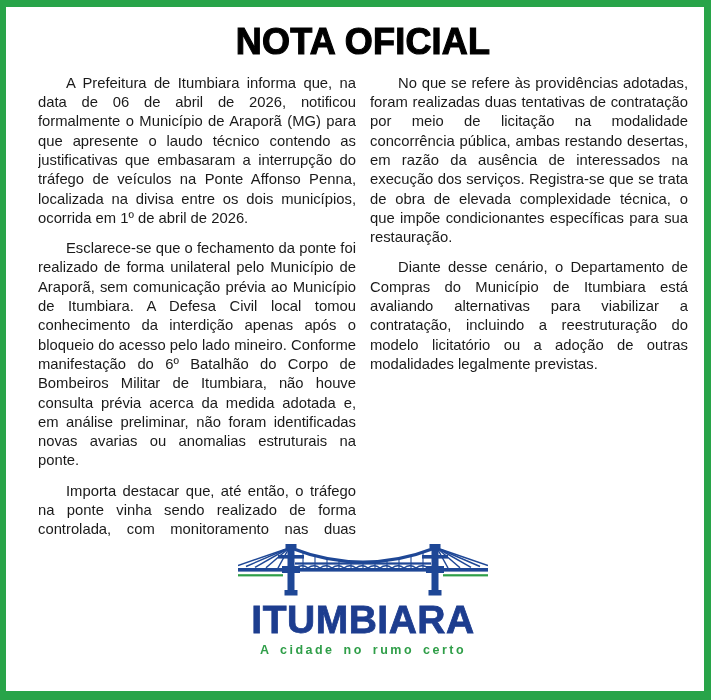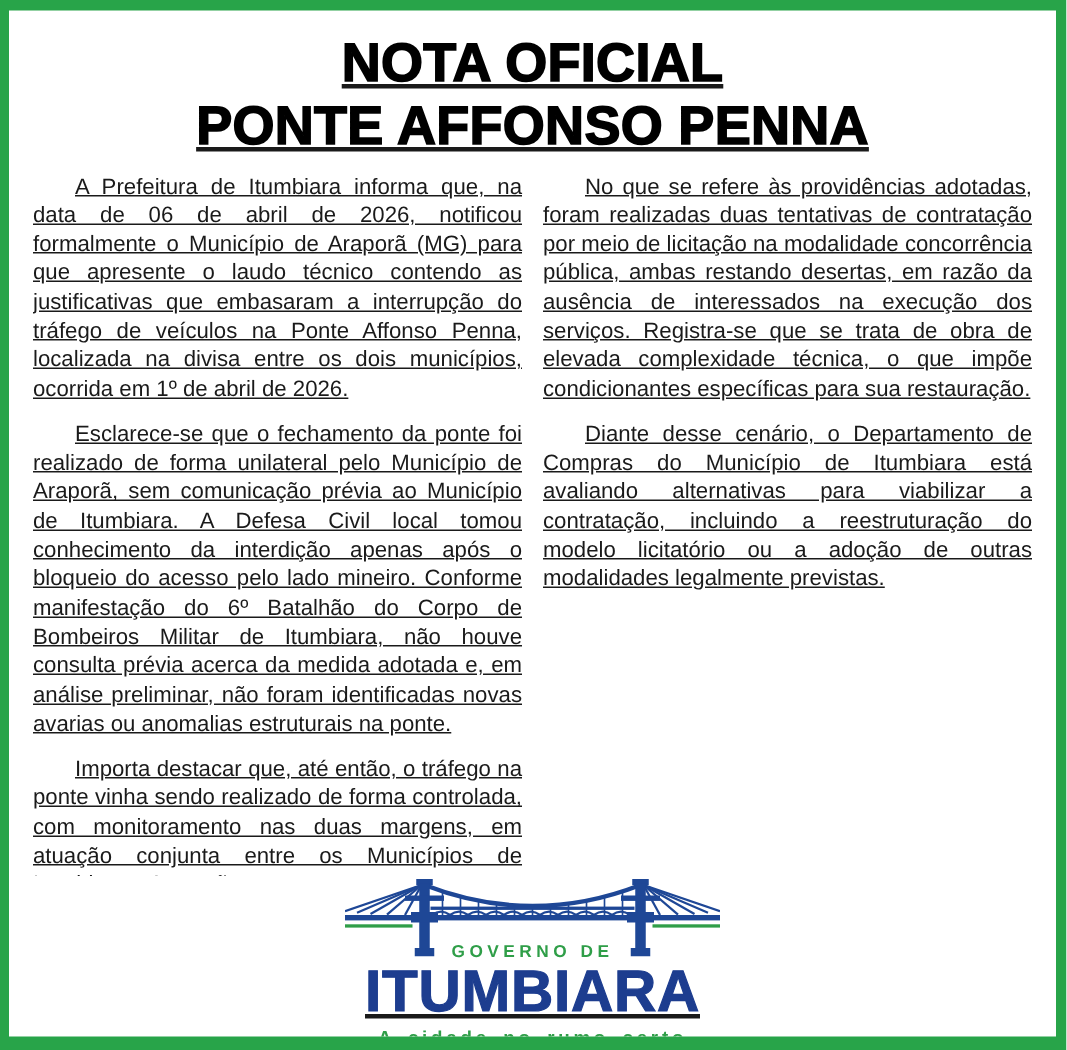--- a/index.html
+++ b/index.html
@@ -3,25 +3,24 @@
 <meta charset="utf-8">
 <style>
   html,body{margin:0;padding:0;background:#ffffff;}
   .frame{
     box-sizing:border-box;
     width:711px;height:700px;
     background:#ffffff;
     border-style:solid;
     border-color:#28a449;
     border-width:7px 7px 9px 6px;
-    padding:10px 16px 0 16px;
+    padding:10px 16px 0 32px;
     font-family:"Liberation Sans", sans-serif;
     color:#1a1a1a;
     overflow:hidden;
-    text-decoration:underline;
   }
   .title{
     margin:4px 0 0 0;
     text-align:center;
     font-size:36px;
     line-height:1.16;
     font-weight:700;
     color:#000000;
     letter-spacing:0.2px;
     -webkit-text-stroke:1.1px #000;
@@ -78,21 +77,21 @@
     word-spacing:3px;
     color:#2f9e48;
     margin-top:4px;
   }
 </style>
 </head>
 <body>
 
 <div class="frame">
 
-  <h1 class="title"><span>NOTA OFICIAL</span><br><span>PONTE AFFONSO PENNA</span></h1>
+  <h1 class="title"><span>NOTA OFICIAL</span><br></h1>
 
   <div class="cols">
     <div class="col">
       <p>A Prefeitura de Itumbiara informa que, na data de 06 de abril de 2026, notificou formalmente o Município de Araporã (MG) para que apresente o laudo técnico contendo as justificativas que embasaram a interrupção do tráfego de veículos na Ponte Affonso Penna, localizada na divisa entre os dois municípios, ocorrida em 1º de abril de 2026.</p>
       <p>Esclarece-se que o fechamento da ponte foi realizado de forma unilateral pelo Município de Araporã, sem comunicação prévia ao Município de Itumbiara. A Defesa Civil local tomou conhecimento da interdição apenas após o bloqueio do acesso pelo lado mineiro. Conforme manifestação do 6º Batalhão do Corpo de Bombeiros Militar de Itumbiara, não houve consulta prévia acerca da medida adotada e, em análise preliminar, não foram identificadas novas avarias ou anomalias estruturais na ponte.</p>
       <p>Importa destacar que, até então, o tráfego na ponte vinha sendo realizado de forma controlada, com monitoramento nas duas margens, em atuação conjunta entre os Municípios de Itumbiara e Araporã.</p>
     </div>
     <div class="col">
       <p>No que se refere às providências adotadas, foram realizadas duas tentativas de contratação por meio de licitação na modalidade concorrência pública, ambas restando desertas, em razão da ausência de interessados na execução dos serviços. Registra-se que se trata de obra de elevada complexidade técnica, o que impõe condicionantes específicas para sua restauração.</p>
       <p>Diante desse cenário, o Departamento de Compras do Município de Itumbiara está avaliando alternativas para viabilizar a contratação, incluindo a reestruturação do modelo licitatório ou a adoção de outras modalidades legalmente previstas.</p>
@@ -166,19 +165,18 @@
         </g>
 
         <g fill="#1e4796">
           <rect x="191.5" y="0" width="11" height="4"></rect>
           <rect x="193.5" y="3" width="7" height="48"></rect>
           <rect x="184" y="11" width="26" height="3.6"></rect>
           <rect x="188" y="22" width="18" height="7"></rect>
           <rect x="190.5" y="46" width="13" height="5.5"></rect>
         </g>
       </svg>
-      <div class="governo">GOVERNO DE</div>
     </div>
     <div class="cityname">ITUMBIARA</div>
     <div class="slogan">A cidade no rumo certo</div>
   </div>
 
 </div>
 
 </body></html>

